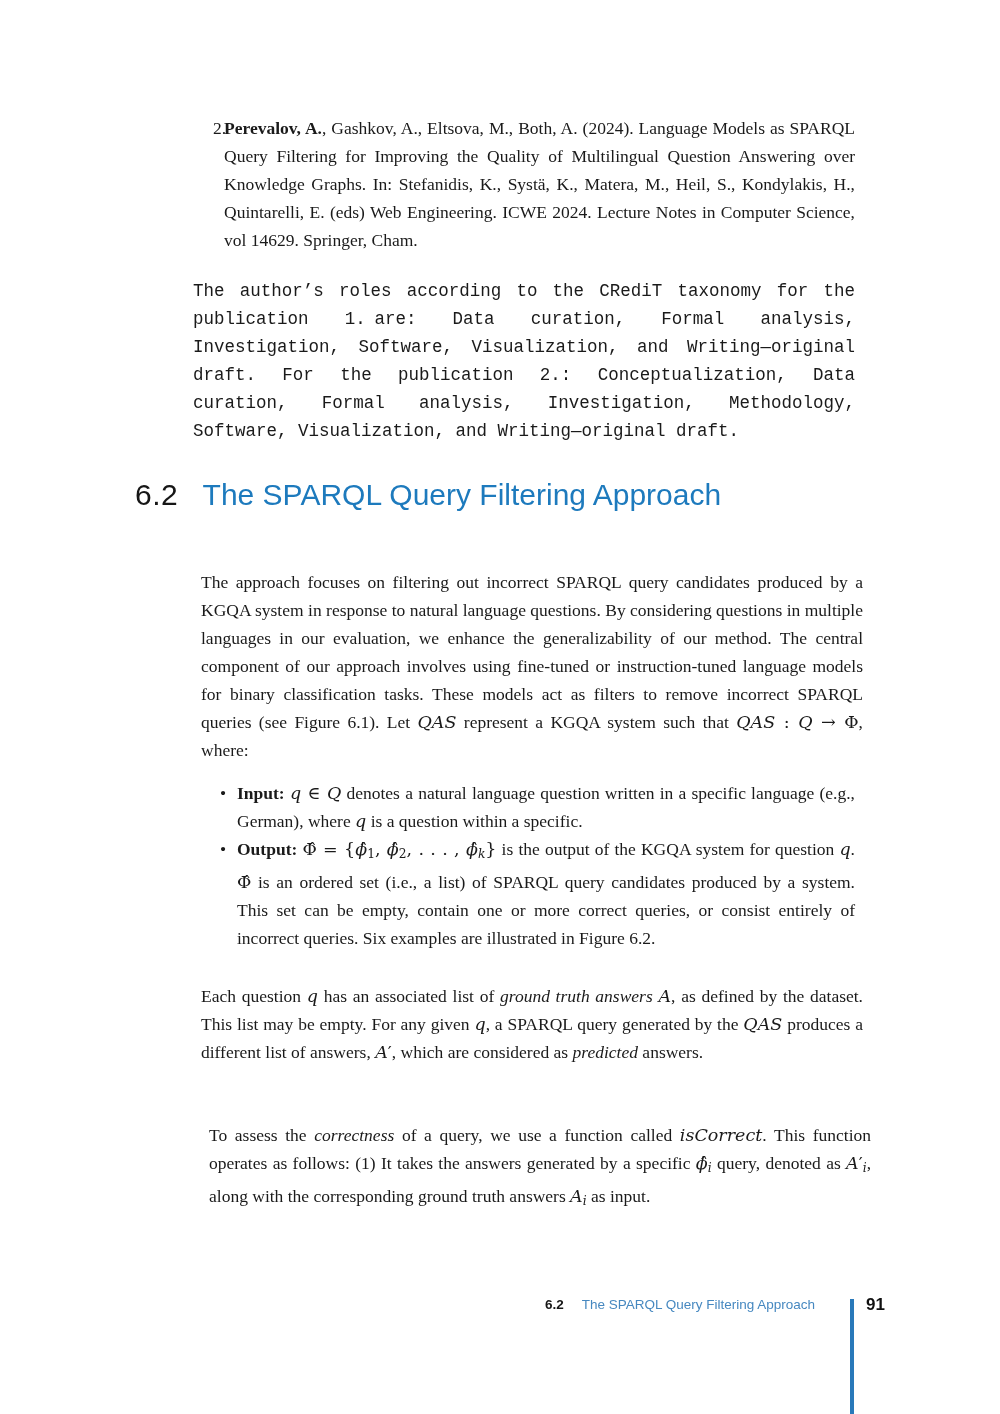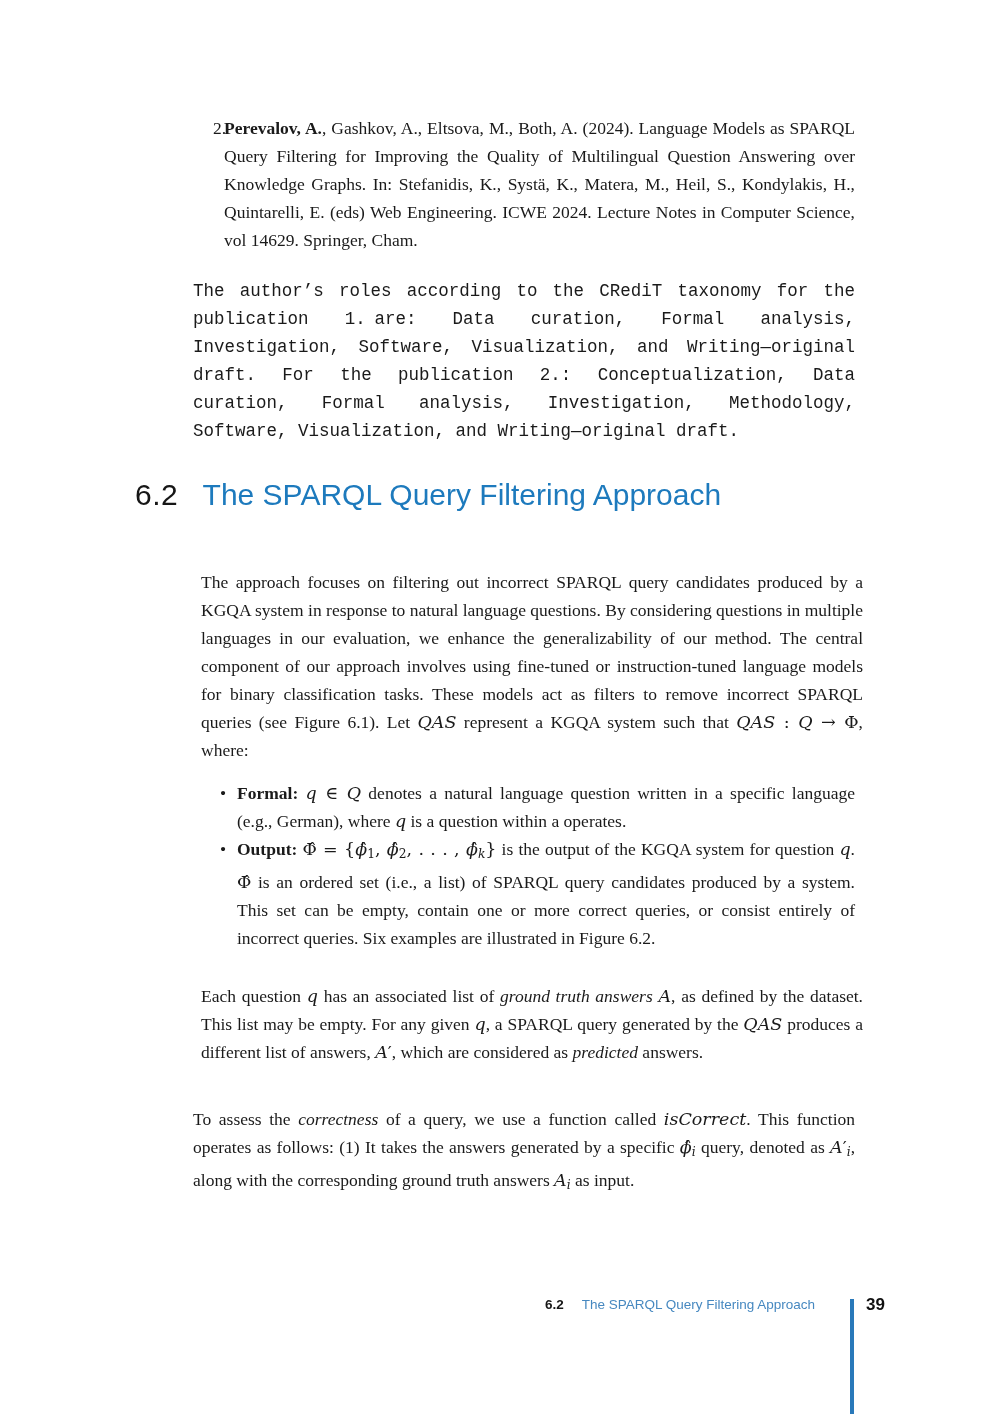--- a/index.html
+++ b/index.html
@@ -32,21 +32,21 @@
   .sec-num{color:#161616;letter-spacing:0.5px;}
   .sec-title{margin-left:16px;}
   
   .para-intro{position:absolute;left:193px;top:560px;width:662px;margin:8px;}
   
   .bullets{position:absolute;left:193px;top:779px;width:662px;margin:0;padding:0;list-style:none;}
   .bullets li{position:relative;padding-left:44px;text-align:justify;}
   .bullet-marker{position:absolute;left:27px;top:0;line-height:28px;}
   
   .para-ground{position:absolute;left:193px;top:974px;width:662px;margin:8px;}
-  .para-correct{position:absolute;left:193px;top:1105px;width:662px;margin:0;}
+  .para-correct{position:absolute;left:193px;top:1105px;width:662px;margin:16px;}
   
   .footer-meta{
     position:absolute;top:1296px;right:185px;
     font-family:"Liberation Sans", sans-serif;
     font-size:13.5px;line-height:17px;white-space:nowrap;
   }
   .footer-num{font-weight:bold;color:#161616;}
   .footer-title{margin-left:14px;}
   .footer-bar{position:absolute;left:850px;top:1299px;width:4px;height:115px;}
   .footer-page{
@@ -78,32 +78,32 @@
   <h2 class="section-heading">
     <span class="sec-num">6.2</span>
     <span class="sec-title" style="color: rgb(29, 122, 189);">The SPARQL Query Filtering Approach</span>
   </h2>
 
   <p class="para-intro body-text"><span>The approach focuses on filtering out incorrect SPARQL query candidates produced by a KGQA system in response to natural language questions. By considering questions in multiple languages in our evaluation, we enhance the generalizability of our method. The central component of our approach involves using fine-tuned or instruction-tuned language models for binary classification tasks. These models act as filters to remove incorrect SPARQL queries (see Figure 6.1). Let </span><span class="sg-math">QAS</span><span> represent a KGQA system such that </span><span class="sg-math">QAS</span><span class="sg-sym"> : </span><span class="sg-math">Q</span><span class="sg-sym"> → Φ</span><span>, where:</span></p>
 
   <ul class="bullets body-text">
     <li>
       <span class="bullet-marker">•</span>
-      <div><span class="sg-bold">Formal: </span><span class="sg-math">q</span><span class="sg-sym"> ∈ </span><span class="sg-math">Q</span><span> denotes a natural language question written in a specific language (e.g., German), where </span><span class="sg-math">q</span><span> is a question within a operates.</span></div>
+      <div><span class="sg-bold">Input: </span><span class="sg-math">q</span><span class="sg-sym"> ∈ </span><span class="sg-math">Q</span><span> denotes a natural language question written in a specific language (e.g., German), where </span><span class="sg-math">q</span><span> is a question within a specific.</span></div>
     </li>
     <li>
       <span class="bullet-marker">•</span>
       <div><span class="sg-bold">Output: </span><span class="sg-sym">Φ̂ = {</span><span class="sg-math">ϕ̂</span><span class="sg-sub">1</span><span class="sg-sym">, </span><span class="sg-math">ϕ̂</span><span class="sg-sub">2</span><span class="sg-sym">, . . . , </span><span class="sg-math">ϕ̂</span><span class="sg-subi">k</span><span class="sg-sym">}</span><span> is the output of the KGQA system for question </span><span class="sg-math">q</span><span>. </span><span class="sg-sym">Φ̂</span><span> is an ordered set (i.e., a list) of SPARQL query candidates produced by a system. This set can be empty, contain one or more correct queries, or consist entirely of incorrect queries. Six examples are illustrated in Figure 6.2.</span></div>
     </li>
   </ul>
 
   <p class="para-ground body-text"><span>Each question </span><span class="sg-math">q</span><span> has an associated list of </span><span class="sg-italic">ground truth answers </span><span class="sg-cal">A</span><span>, as defined by the dataset. This list may be empty. For any given </span><span class="sg-math">q</span><span>, a SPARQL query generated by the </span><span class="sg-math">QAS</span><span> produces a different list of answers, </span><span class="sg-cal">A</span><span class="sg-sym">′</span><span>, which are considered as </span><span class="sg-italic">predicted</span><span> answers.</span></p>
 
   <p class="para-correct body-text"><span>To assess the </span><span class="sg-italic">correctness</span><span> of a query, we use a function called </span><span class="sg-math">isCorrect</span><span>. This function operates as follows: (1) It takes the answers generated by a specific </span><span class="sg-math">ϕ̂</span><span class="sg-subi">i</span><span> query, denoted as </span><span class="sg-cal">A</span><span class="sg-sym">′</span><span class="sg-subi">i</span><span>, along with the corresponding ground truth answers </span><span class="sg-cal">A</span><span class="sg-subi">i</span><span> as input.</span></p>
 
   <div class="footer-meta">
     <span class="footer-num">6.2</span>
     <span class="footer-title" style="color: rgb(70, 136, 192);">The SPARQL Query Filtering Approach</span>
   </div>
   <div class="footer-bar" style="background: rgb(41, 121, 186);"></div>
-  <div class="footer-page">39</div>
+  <div class="footer-page">91</div>
 
 </div>
 
 </body></html>

